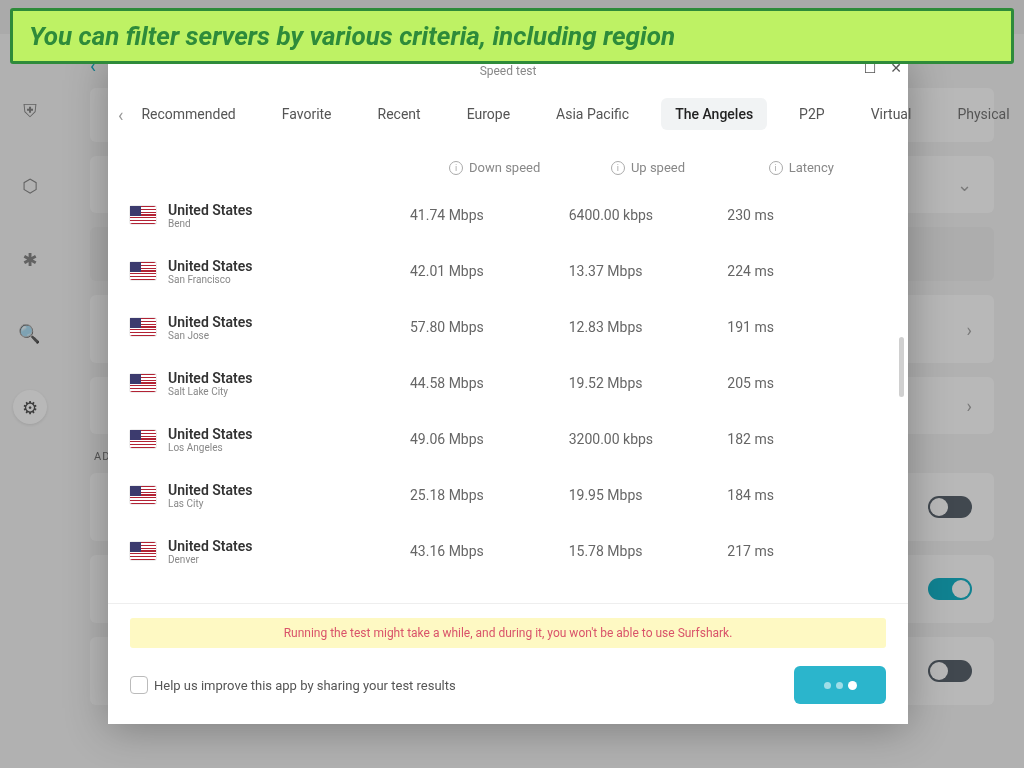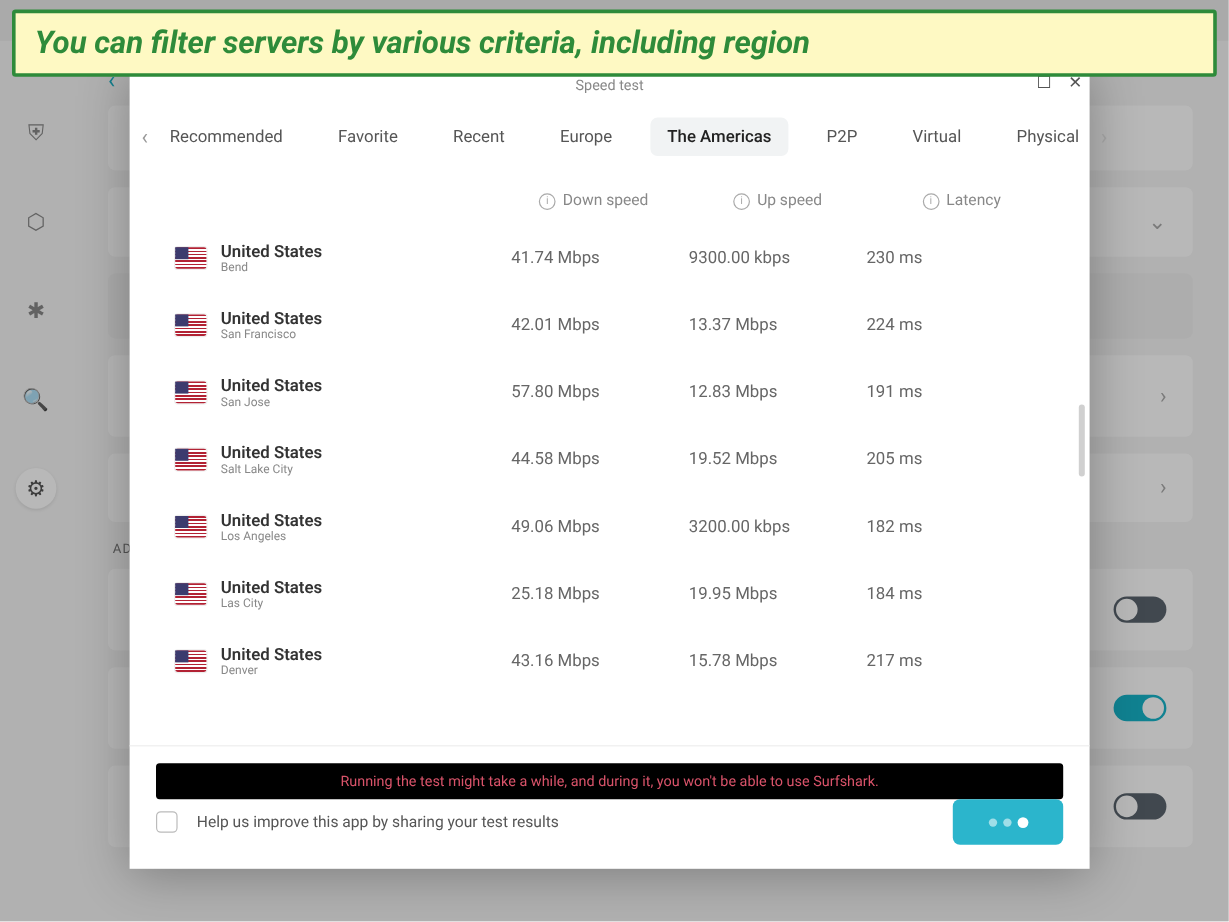--- a/index.html
+++ b/index.html
@@ -22,52 +22,52 @@
   .bg-sub { font-size:12px; color:#888;}
   .chev-d { font-size:18px; color:#aaa;}
   .adv { font-size:11px; color:#777; letter-spacing:1px; margin: 16px 0 10px 4px;}
   .toggle { width:44px; height:22px; border-radius:11px; background:#5a646e; position:relative; }
   .toggle::after { content:""; position:absolute; width:18px; height:18px; background:#fff; border-radius:50%; top:2px; right:2px; }
   .toggle.on { background:#17b4c9; }
   .toggle.on::after { right:2px; }
   .toggle.off::after { left:2px; right:auto; }
 
   
-  .caption { position:absolute; top:8px; left:10px; right:10px; z-index:20; background:#fef9c3; border:3px solid #2e8b3a; border-radius:3px; padding:10px 16px; font-size:26px; font-weight:700; font-style:italic; color:#2e8b3a; }
+  .caption { position:absolute; top:8px; left:10px; right:10px; z-index:20; background:#bef264; border:3px solid #2e8b3a; border-radius:3px; padding:10px 16px; font-size:26px; font-weight:700; font-style:italic; color:#2e8b3a; }
 
   
   .modal { position:absolute; top:56px; left:108px; width:800px; height:668px; background:#fff; z-index:5; box-shadow:0 4px 40px rgba(0,0,0,0.3); display:flex; flex-direction:column; }
   .m-titlebar { height:30px; display:flex; align-items:center; justify-content:center; font-size:12px; color:#888; position:relative; }
   .m-winbtns { position:absolute; right:6px; top:4px; display:flex; gap:14px; color:#555; font-size:14px;}
   .m-winbtns span { cursor:pointer; }
 
   .m-tabs { height:56px; display:flex; align-items:center; padding:0 10px; gap:4px; color:#555; }
   .m-tabs .arrow { width:34px; text-align:center; font-size:18px; color:#999; cursor:pointer;}
   .m-tabs .tab { padding:8px 14px; font-size:14px; border-radius:6px; cursor:pointer; white-space:nowrap; }
   .m-tabs .tab.active { background:#f1f3f4; color:#222; font-weight:500;}
 
   .m-header { display:grid; grid-template-columns: 280px 1fr 1fr 1fr; padding: 18px 30px 12px 30px; font-size:13px; color:#888;}
   .m-header .col { display:flex; align-items:center; gap:6px; justify-content:center;}
   .info-ic { width:14px; height:14px; border:1.3px solid #aaa; border-radius:50%; display:inline-flex; align-items:center; justify-content:center; font-size:9px; color:#aaa;}
 
-  .m-list { flex:1; overflow:hidden; position:relative; padding: 0 38px;}
+  .m-list { flex:1; overflow:hidden; position:relative; padding: 0 22px;}
   .row { display:grid; grid-template-columns: 280px 1fr 1fr 1fr; align-items:center; height:56px; font-size:14px; color:#666;}
   .row .val { text-align:left; }
   .loc { display:flex; align-items:center; gap:12px;}
   .flag { width:26px; height:18px; background:linear-gradient(to bottom, #b22234 7.7%, #fff 7.7%, #fff 15.4%, #b22234 15.4%, #b22234 23%, #fff 23%, #fff 30.7%, #b22234 30.7%, #b22234 38.4%, #fff 38.4%, #fff 46.1%, #b22234 46.1%, #b22234 53.8%, #fff 53.8%, #fff 61.5%, #b22234 61.5%, #b22234 69.2%, #fff 69.2%, #fff 76.9%, #b22234 76.9%, #b22234 84.6%, #fff 84.6%, #fff 92.3%, #b22234 92.3%); position:relative; border-radius:2px; flex-shrink:0; box-shadow:0 0 0 1px #eee;}
   .flag::after{content:"";position:absolute;top:0;left:0;width:11px;height:9.7px;background:#3c3b6e;}
   .loc-text .country { font-size:14px; font-weight:600; color:#333;}
   .loc-text .city { font-size:10px; color:#888;}
 
   .scrollbar { position:absolute; right:4px; top:150px; width:5px; height:60px; background:#d0d0d0; border-radius:3px;}
 
   .m-footer { border-top:1px solid #eee; padding:14px 22px 20px 22px;}
-  .warning { background:#000000; color:#d9536a; font-size:12px; text-align:center; padding:8px; border-radius:3px; }
+  .warning { background:#fef9c3; color:#d9536a; font-size:12px; text-align:center; padding:8px; border-radius:3px; margin-bottom:18px;}
   .footer-row { display:flex; align-items:center; justify-content:space-between;}
-  .chk-wrap { display:flex; align-items:center; gap:16px; font-size:13px; color:#555;}
+  .chk-wrap { display:flex; align-items:center; gap:6px; font-size:13px; color:#555;}
   .chkbox { width:18px; height:18px; border:1.5px solid #bbb; border-radius:4px;}
   .run-btn { width:92px; height:38px; background:#2bb5cc; border-radius:6px; display:flex; align-items:center; justify-content:center; gap:5px; cursor:pointer;}
   .run-btn .dot { width:7px; height:7px; background:#fff; border-radius:50%; opacity:0.55;}
   .run-btn .dot.big { width:9px; height:9px; opacity:1;}
 </style>
 </head>
 <body>
 
 <div class="bg-window">
   <div class="bg-titlebar">
@@ -147,21 +147,22 @@
     </div>
   </div>
 
   <div class="m-tabs">
     <div class="arrow">‹</div>
     <div id="tabs-container" style="display:flex;gap:18px;flex:1;justify-content:space-between;">
         <div class="tab">Recommended</div>
         <div class="tab">Favorite</div>
         <div class="tab">Recent</div>
         <div class="tab">Europe</div>
-        <div class="tab active">The Americas</div>
+        <div class="tab">Asia Pacific</div>
+        <div class="tab active">The Angeles</div>
         <div class="tab">P2P</div>
         <div class="tab">Virtual</div>
         <div class="tab">Physical</div>
       </div>
     <div class="arrow">›</div>
   </div>
 
   <div class="m-header">
     <div></div>
     <div class="col">
@@ -182,21 +183,21 @@
     <div id="rows-container">
         <div class="row">
           <div class="loc">
             <span class="flag"></span>
             <span class="loc-text">
               <div class="country">United States</div>
               <div class="city">Bend</div>
             </span>
           </div>
           <div class="val">41.74 Mbps</div>
-          <div class="val">9300.00 kbps</div>
+          <div class="val">6400.00 kbps</div>
           <div class="val">230 ms</div>
         </div>
         <div class="row">
           <div class="loc">
             <span class="flag"></span>
             <span class="loc-text">
               <div class="country">United States</div>
               <div class="city">San Francisco</div>
             </span>
           </div>

